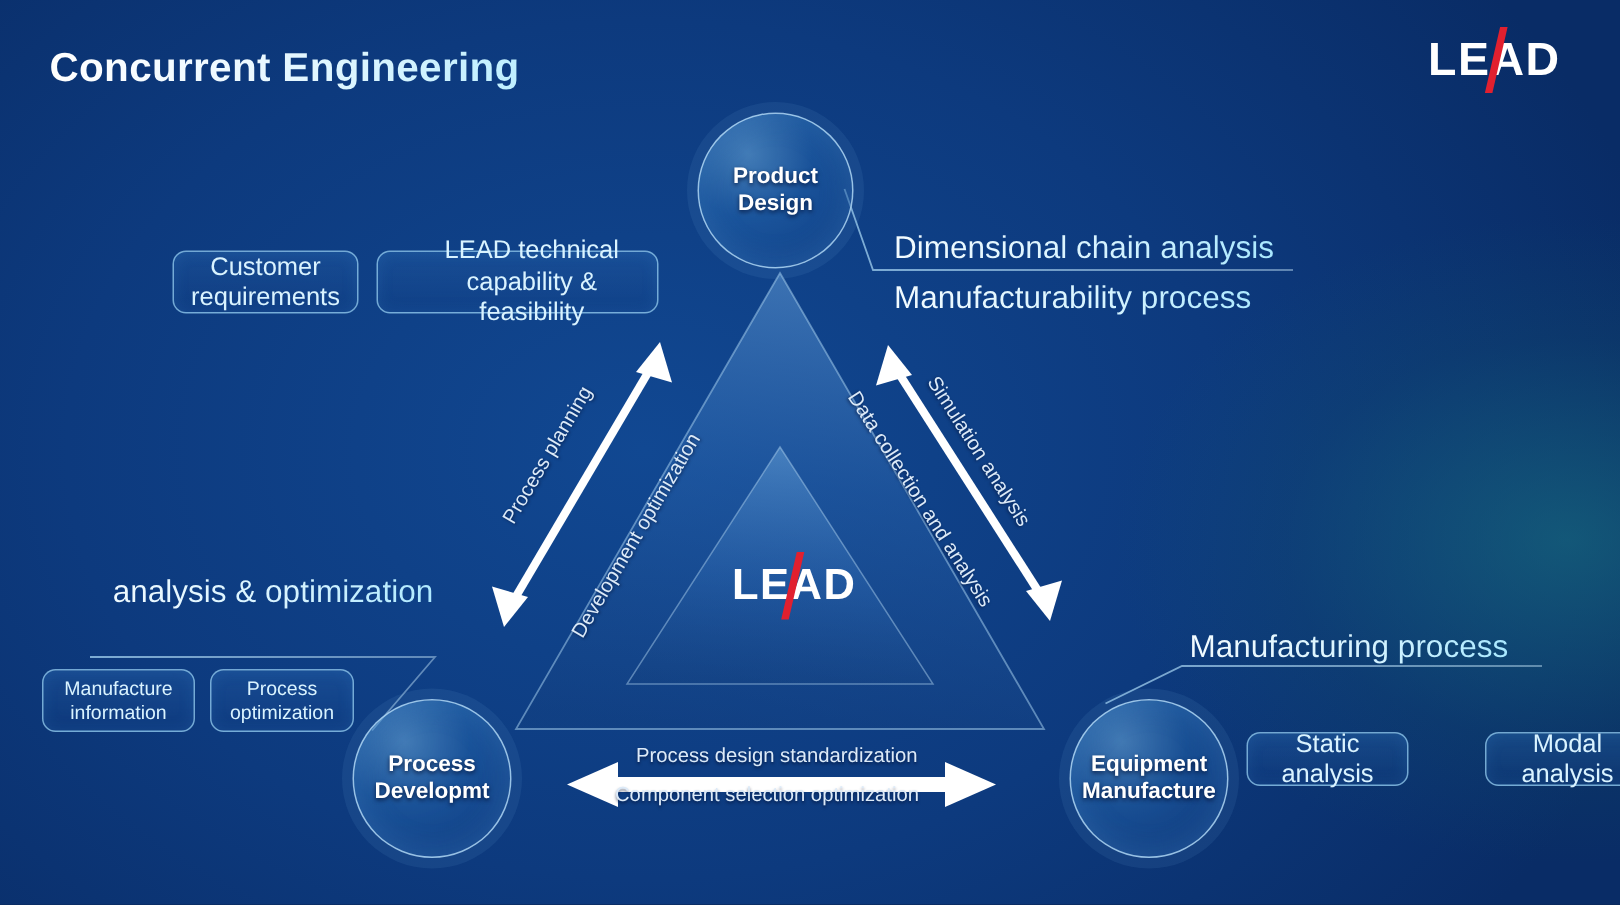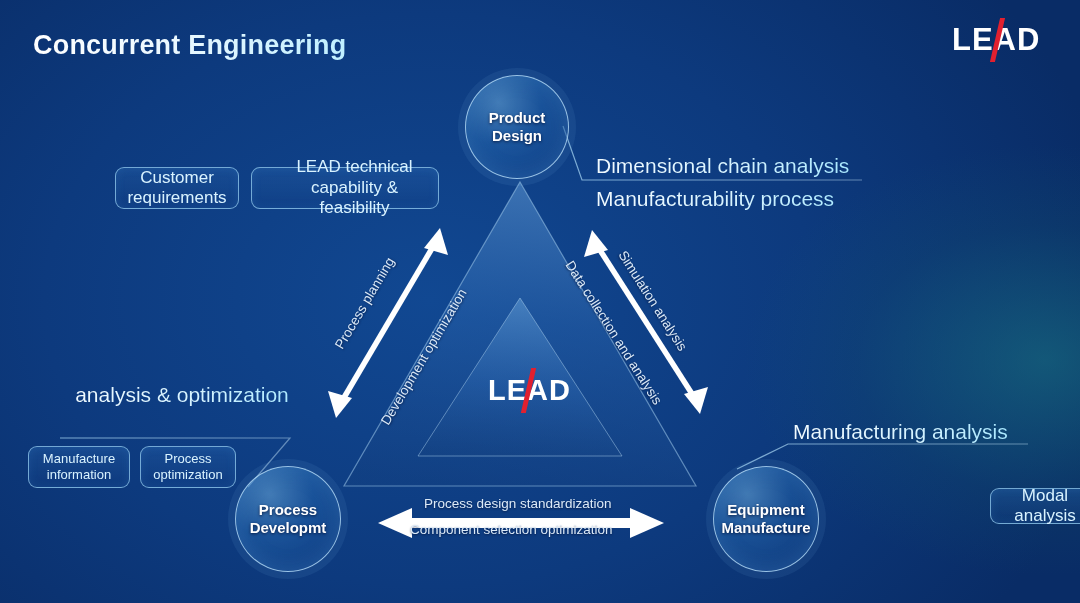--- a/index.html
+++ b/index.html
@@ -164,21 +164,21 @@
   <div class="callout" style="left:596px;top:152px;">
     <div>Dimensional chain analysis</div>
     <div style="margin-top:5px;">Manufacturability process</div>
   </div>
 
   <div class="callout two" style="left:62px;top:378px;width:240px;text-align:center;">
     <div style="margin-top:3px;">analysis &amp; optimization</div>
   </div>
 
   <div class="callout" style="left:793px;top:418px;">
-    <div>Manufacturing analysis</div>
+    <div>Manufacturing process</div>
   </div>
 
   <div class="chip" style="left:115px;top:167px;width:124px;height:42px;">
     <span>
       <span>Customer</span><br><span>requirements</span>
     </span>
   </div>
 
   <div class="chip" style="left:251px;top:167px;width:188px;height:42px;padding-left:27px;">
     <span>
@@ -191,20 +191,23 @@
       <span>Manufacture</span><br><span>information</span>
     </span>
   </div>
 
   <div class="chip" style="left:140px;top:446px;width:96px;height:42px;font-size:13px;">
     <span>
       <span>Process</span><br><span>optimization</span>
     </span>
   </div>
 
+  <div class="chip" style="left:831px;top:488px;width:108px;height:36px;">
+    <span>Static analysis</span>
+  </div>
 
   <div class="chip" style="left:990px;top:488px;width:110px;height:36px;">
     <span>Modal analysis</span>
   </div>
 
   <div class="cap rot" style="left:332px;top:344px;transform:rotate(-59.5deg);">Process planning</div>
   <div class="cap rot" style="left:378px;top:420px;transform:rotate(-59.5deg);">Development optimization</div>
 
   <div class="cap rot" style="left:575px;top:258px;transform:rotate(57.5deg);">Data collection and analysis</div>
   <div class="cap rot" style="left:628px;top:248px;transform:rotate(57.5deg);">Simulation analysis</div>

